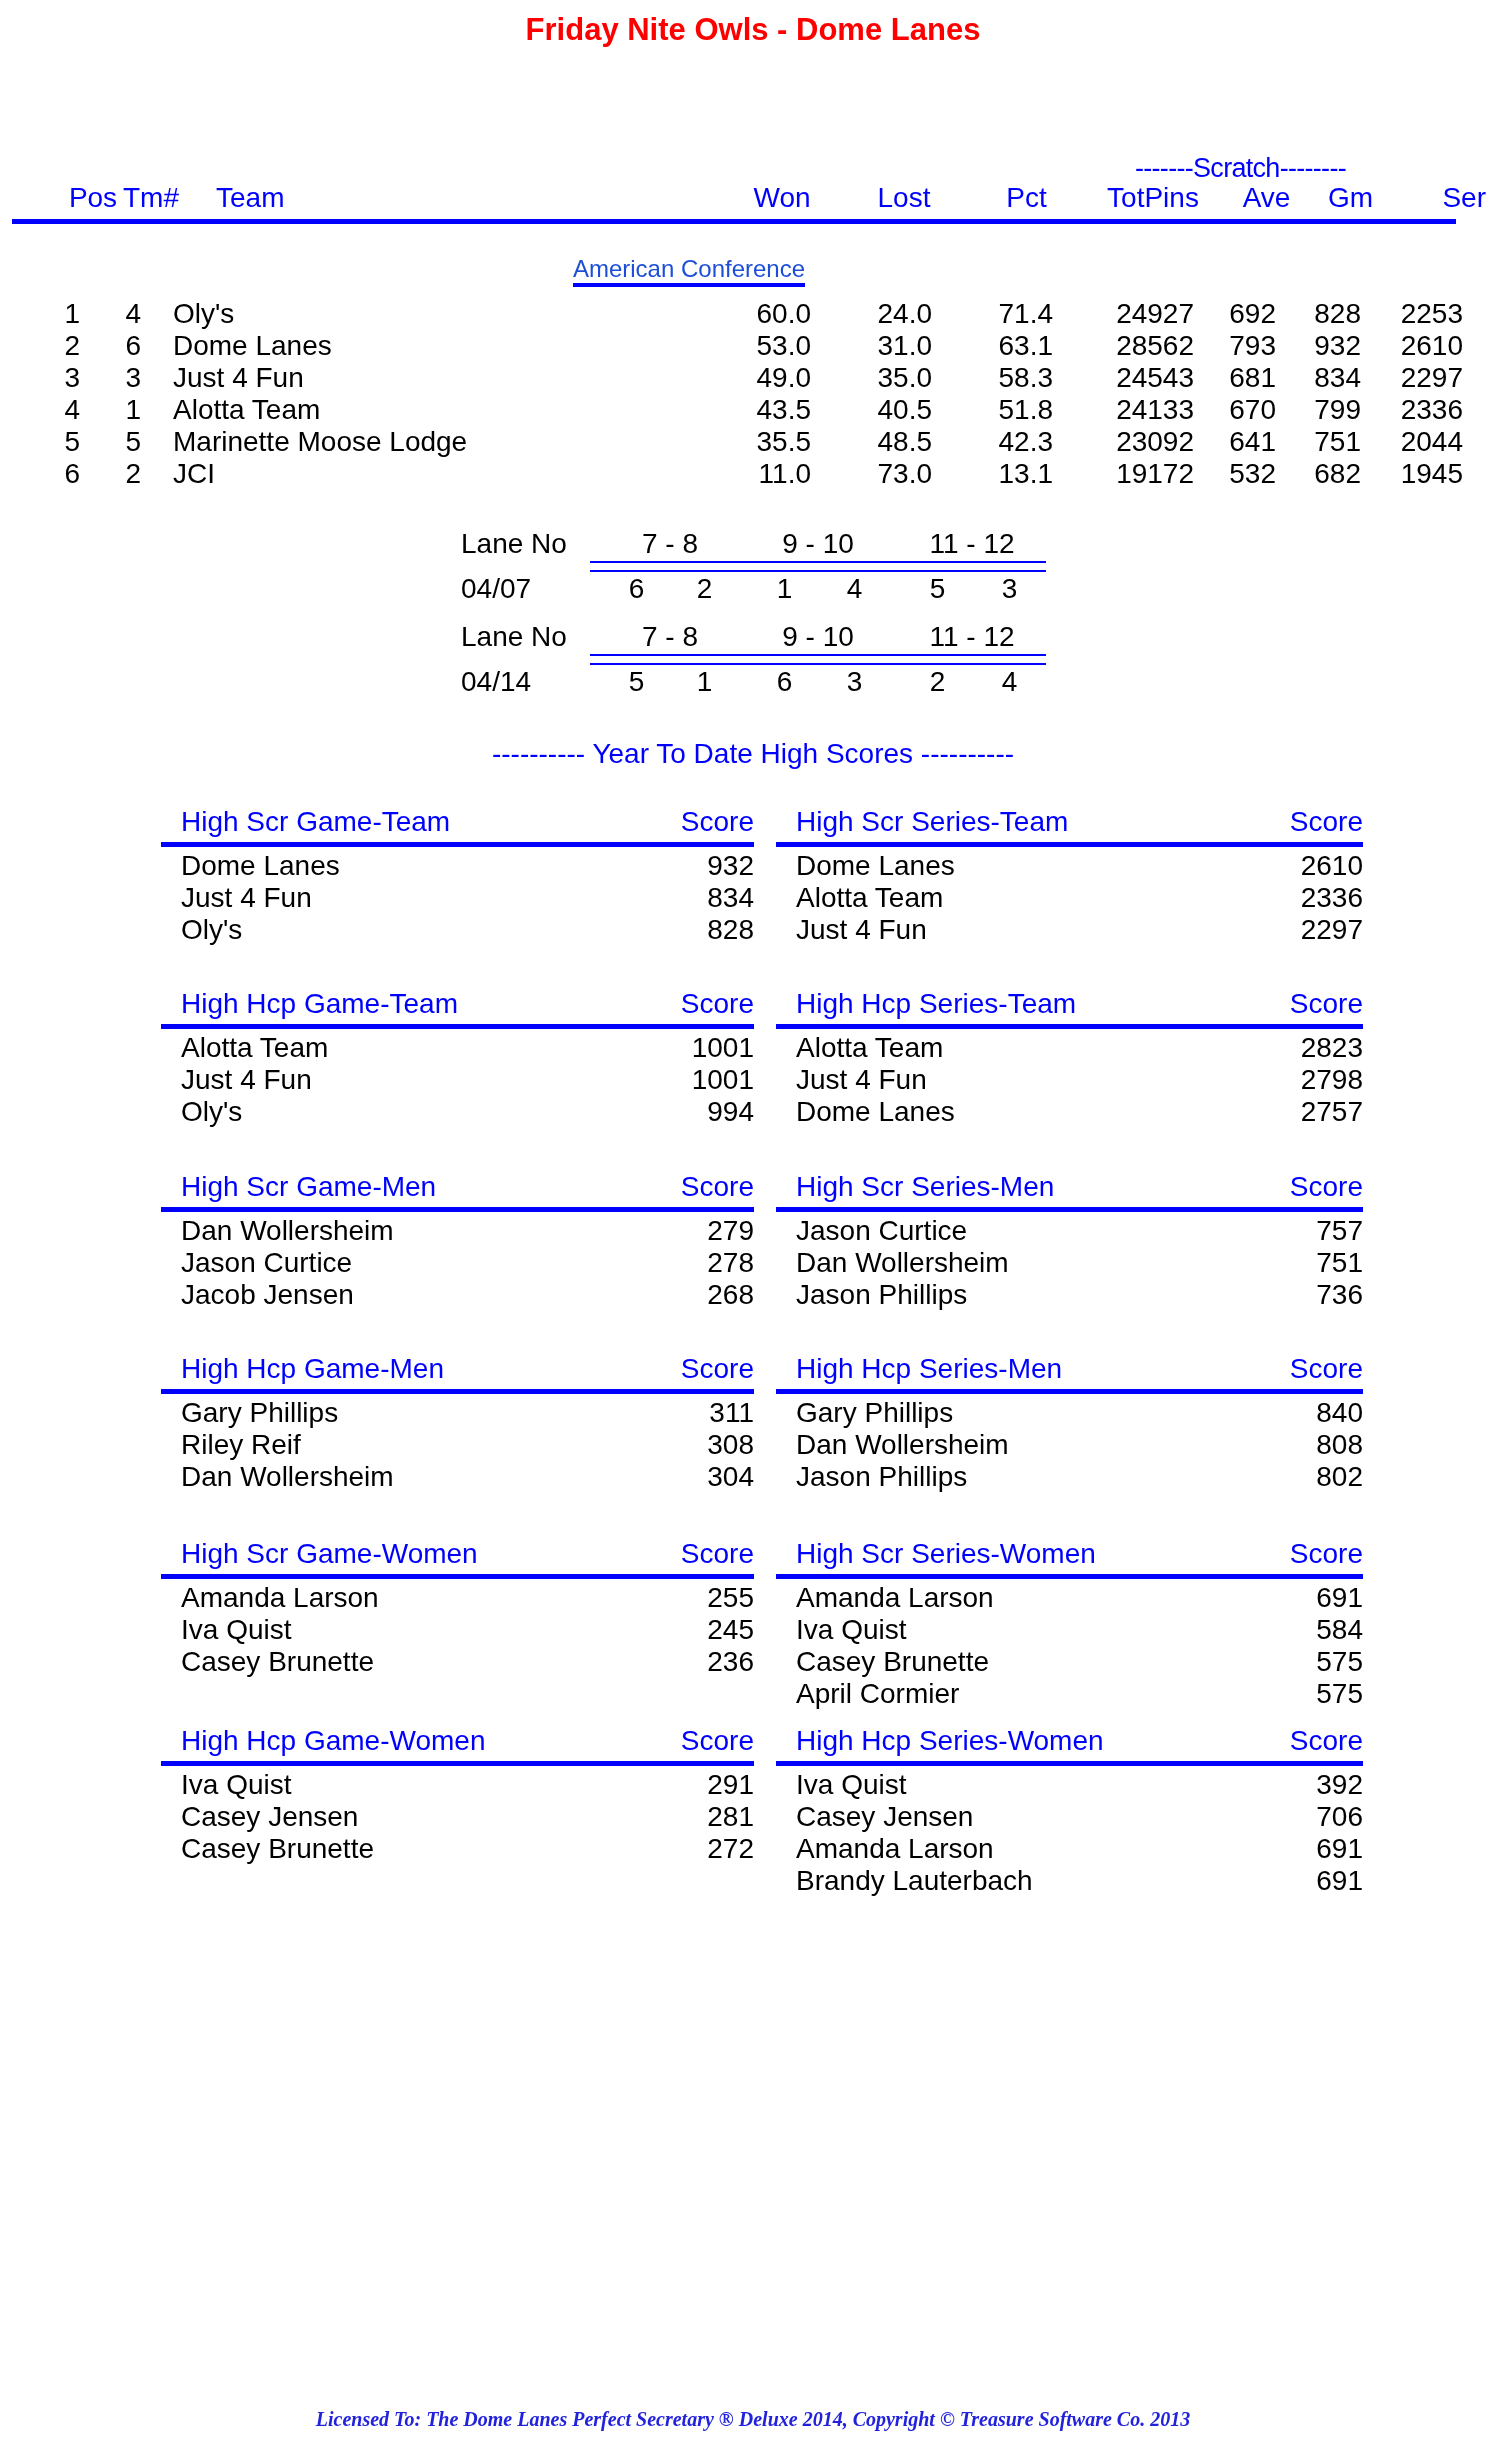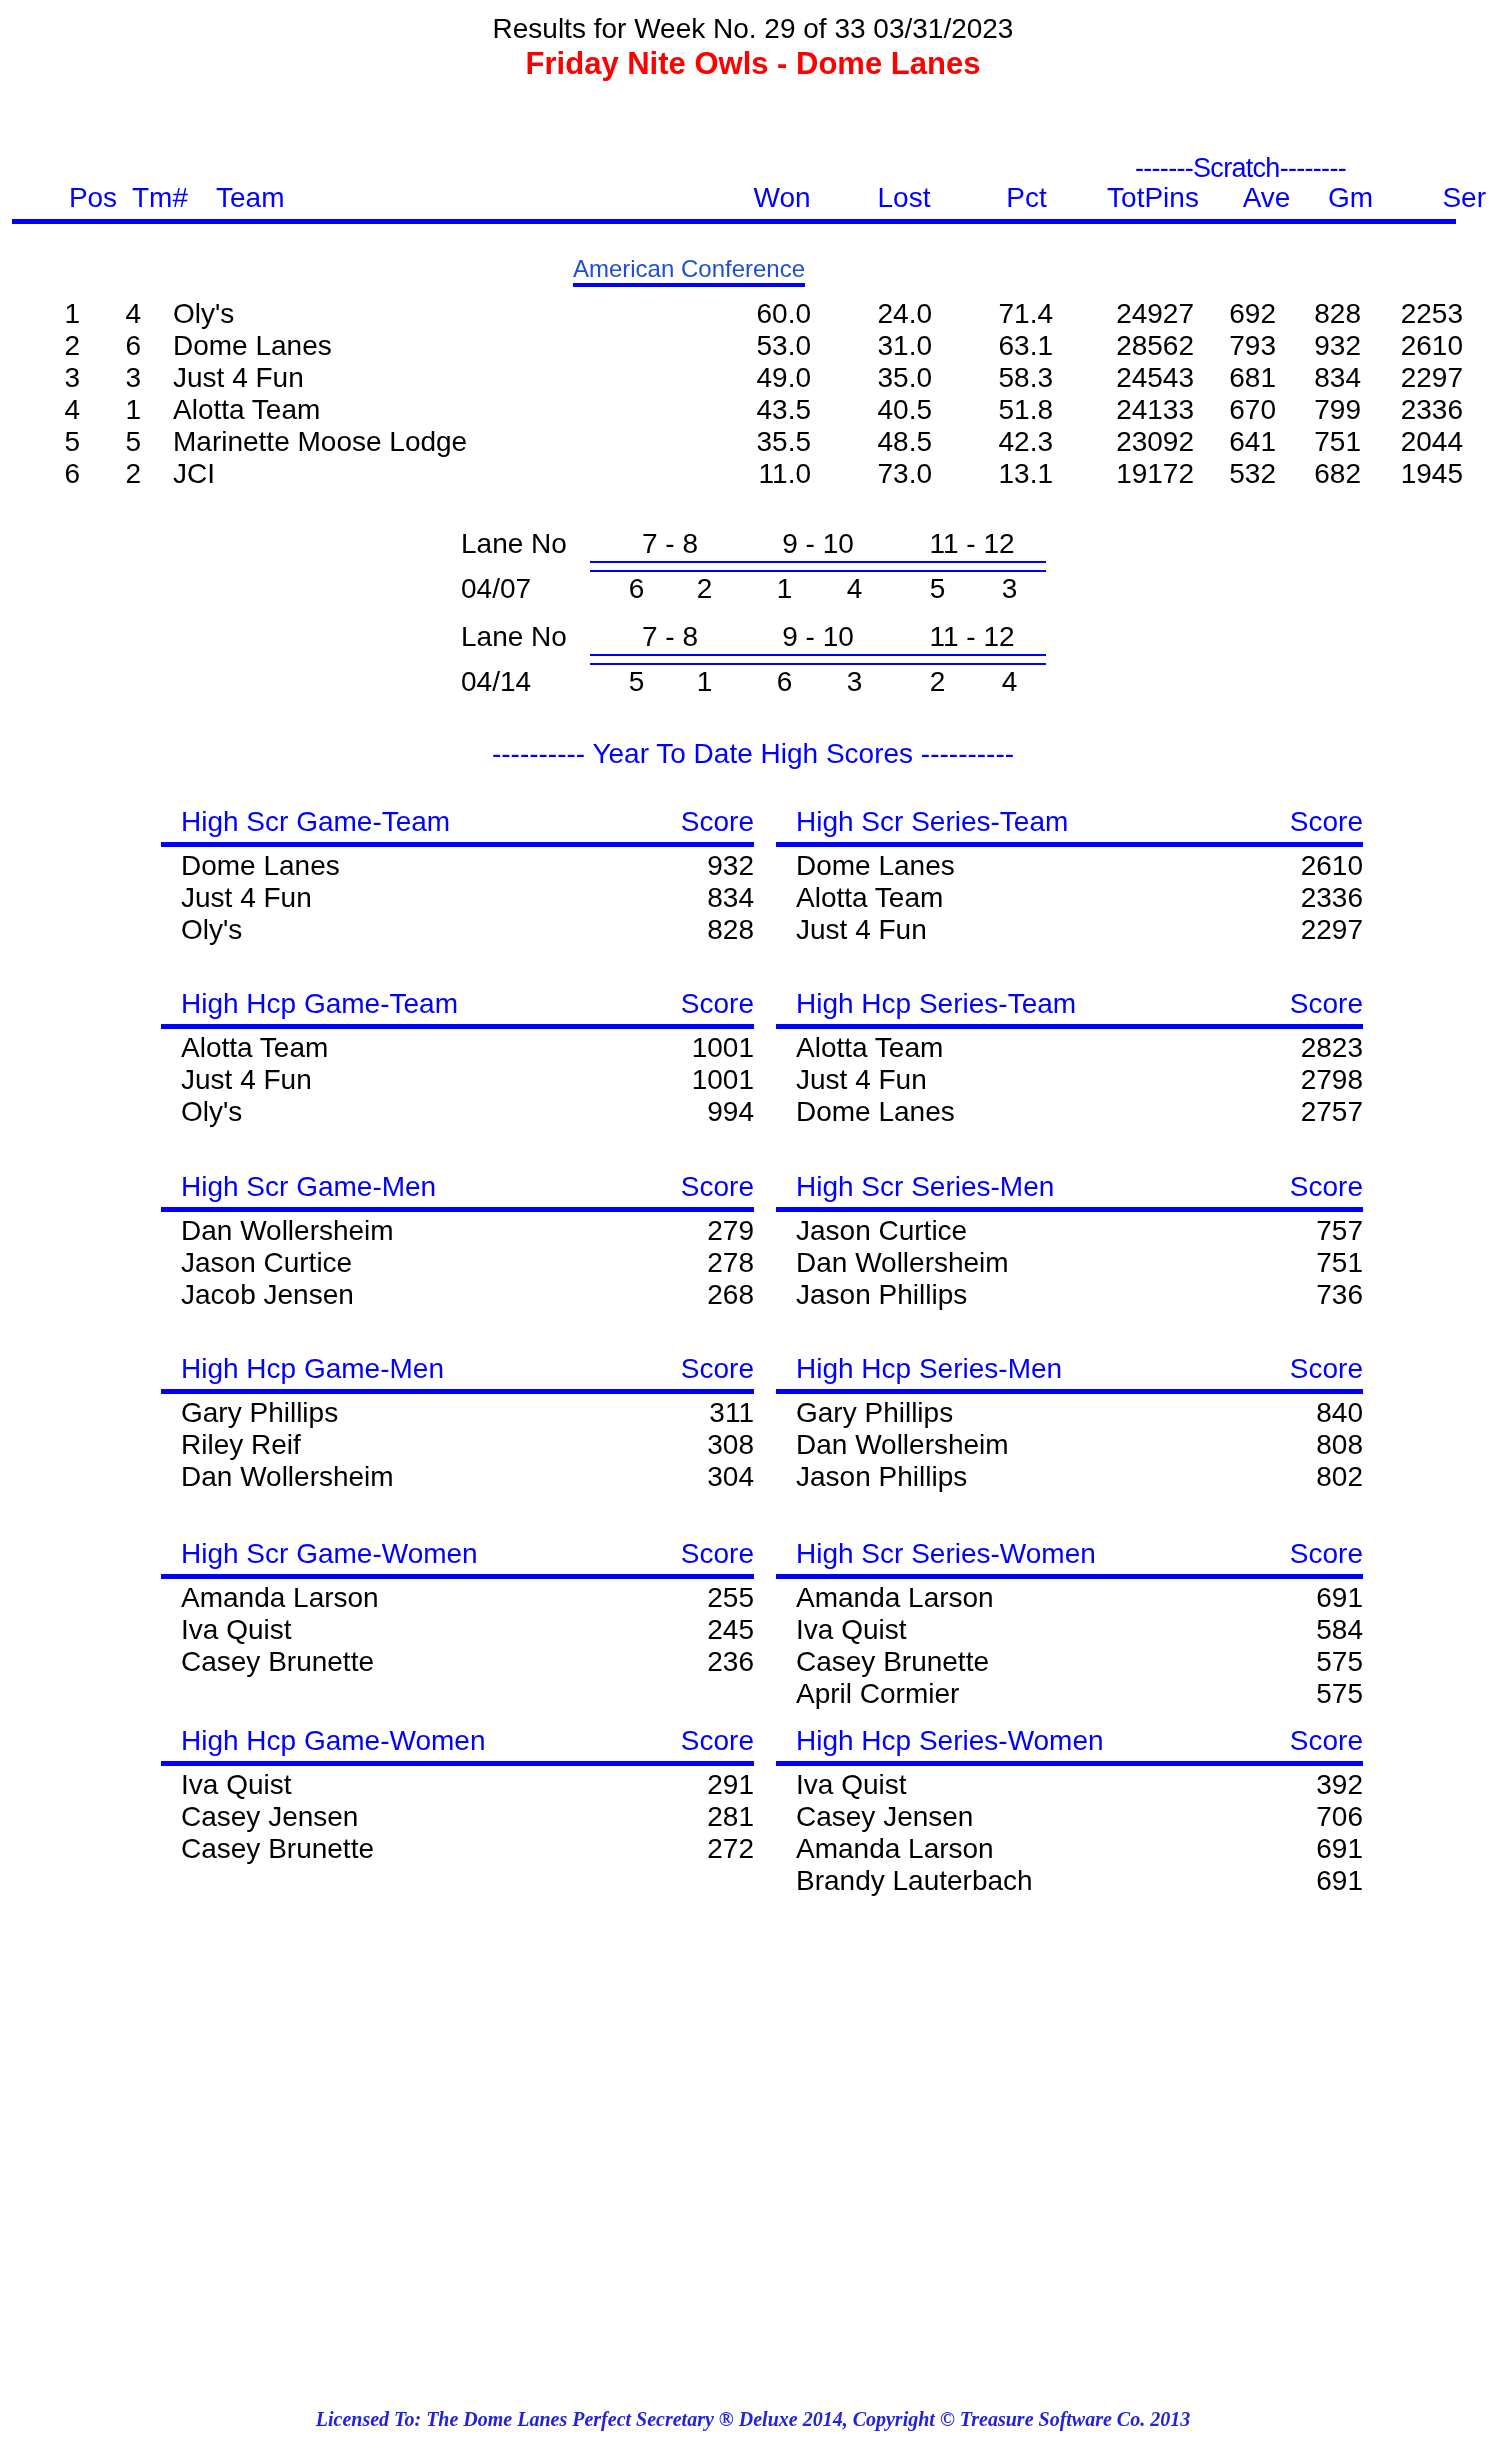--- a/index.html
+++ b/index.html
@@ -127,21 +127,21 @@
   .c-won   { left: 677px; width: 134px; text-align: right; }
   .c-lost  { left: 798px; width: 134px; text-align: right; }
   .c-pct   { left: 919px; width: 134px; text-align: right; }
   .c-tot   { left: 1046px; width: 148px; text-align: right; }
   .c-ave   { left: 1194px; width: 82px; text-align: right; }
   .c-gm    { left: 1279px; width: 82px; text-align: right; }
   .c-ser   { left: 1356px; width: 107px; text-align: right; }
 
   
   .h-pos  { left: 28px;  width: 74px; text-align: center; }
-  .h-tm   { left: 95px; width: 74px; text-align: center; }
+  .h-tm   { left: 95px; width: 74px; text-align: left; }
   .h-team { left: 188px; text-align: left; }
   .h-won  { left: 697px; width: 114px; text-align: center; }
   .h-lost { left: 819px; width: 114px; text-align: center; }
   .h-pct  { left: 945px; width: 107px; text-align: center; }
   .h-tot  { left: 1053px; width: 144px; text-align: center; }
   .h-ave  { left: 1200px; width: 77px; text-align: center; }
   .h-gm   { left: 1284px; width: 77px; text-align: center; }
   .h-ser  { left: 1364px; width: 94px; text-align: right; }
 
   
@@ -253,21 +253,20 @@
     font-size: 20px;
     white-space: nowrap;
   }
 </style>
 </head>
 <body>
 
 <div class="sheet">
 
   <div class="title-block">
-    <div class="sub-title">Results for Week No. 29 of 33    03/31/2023</div>
     <div class="league-title">Friday Nite Owls - Dome Lanes</div>
   </div>
 
   <div class="scratch-label">-------Scratch--------</div>
 
   <div class="standings">
     <div class="st-head">
       <div class="cell h-pos">Pos</div>
       <div class="cell h-tm">Tm#</div>
       <div class="cell h-team">Team</div>

